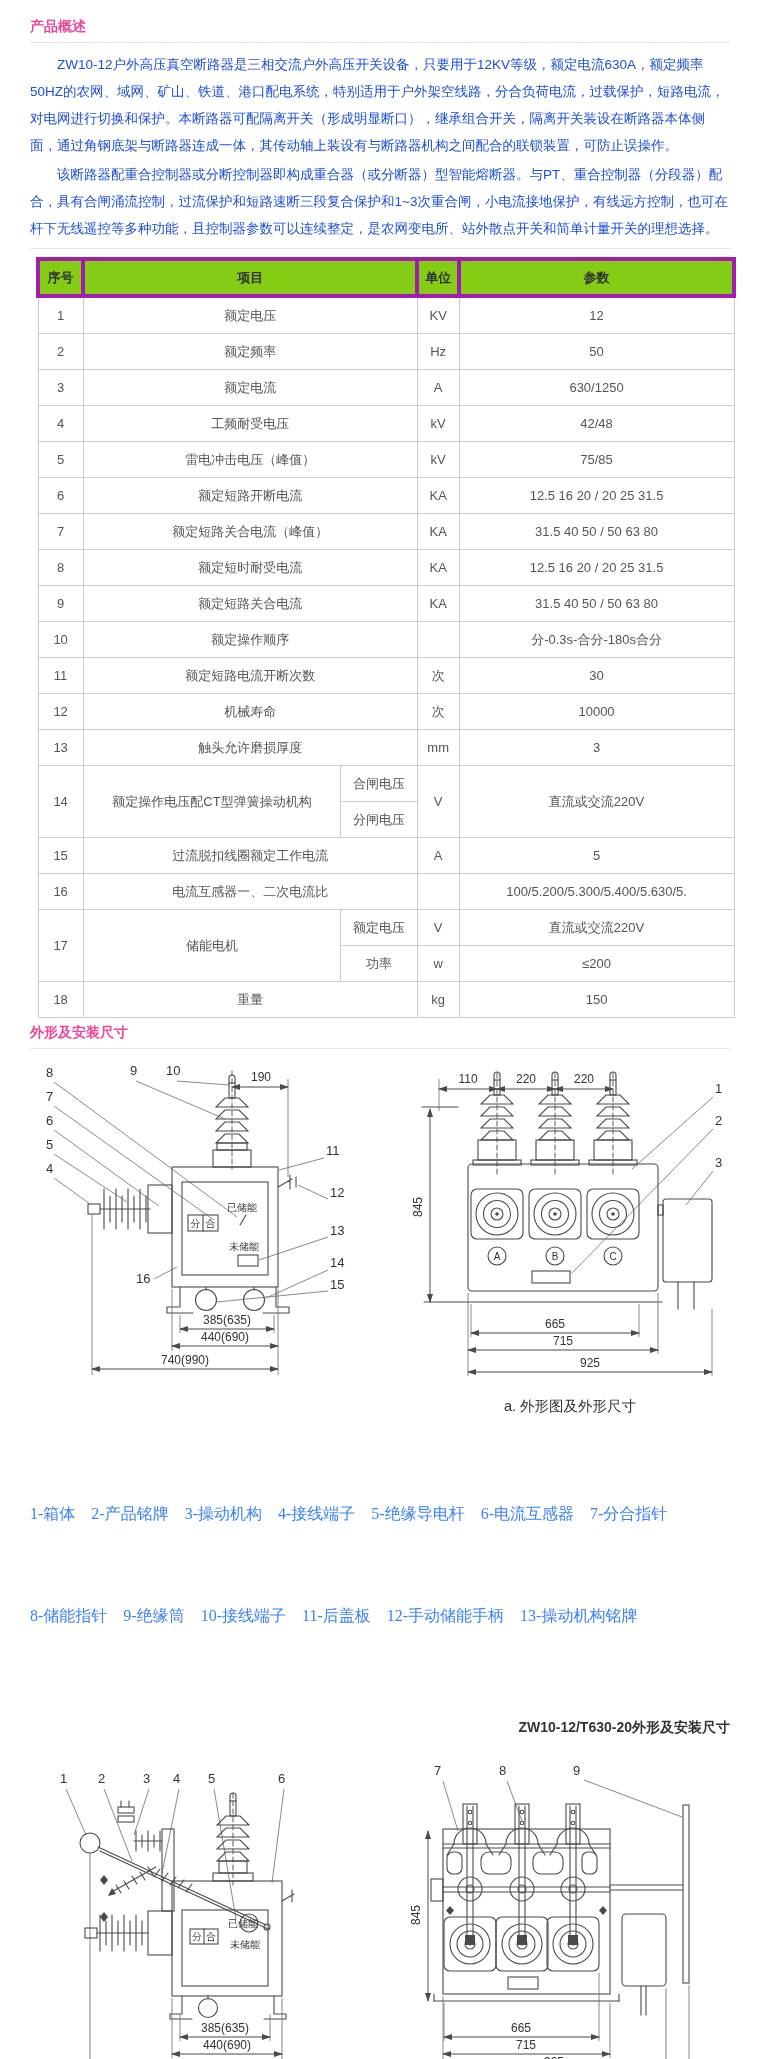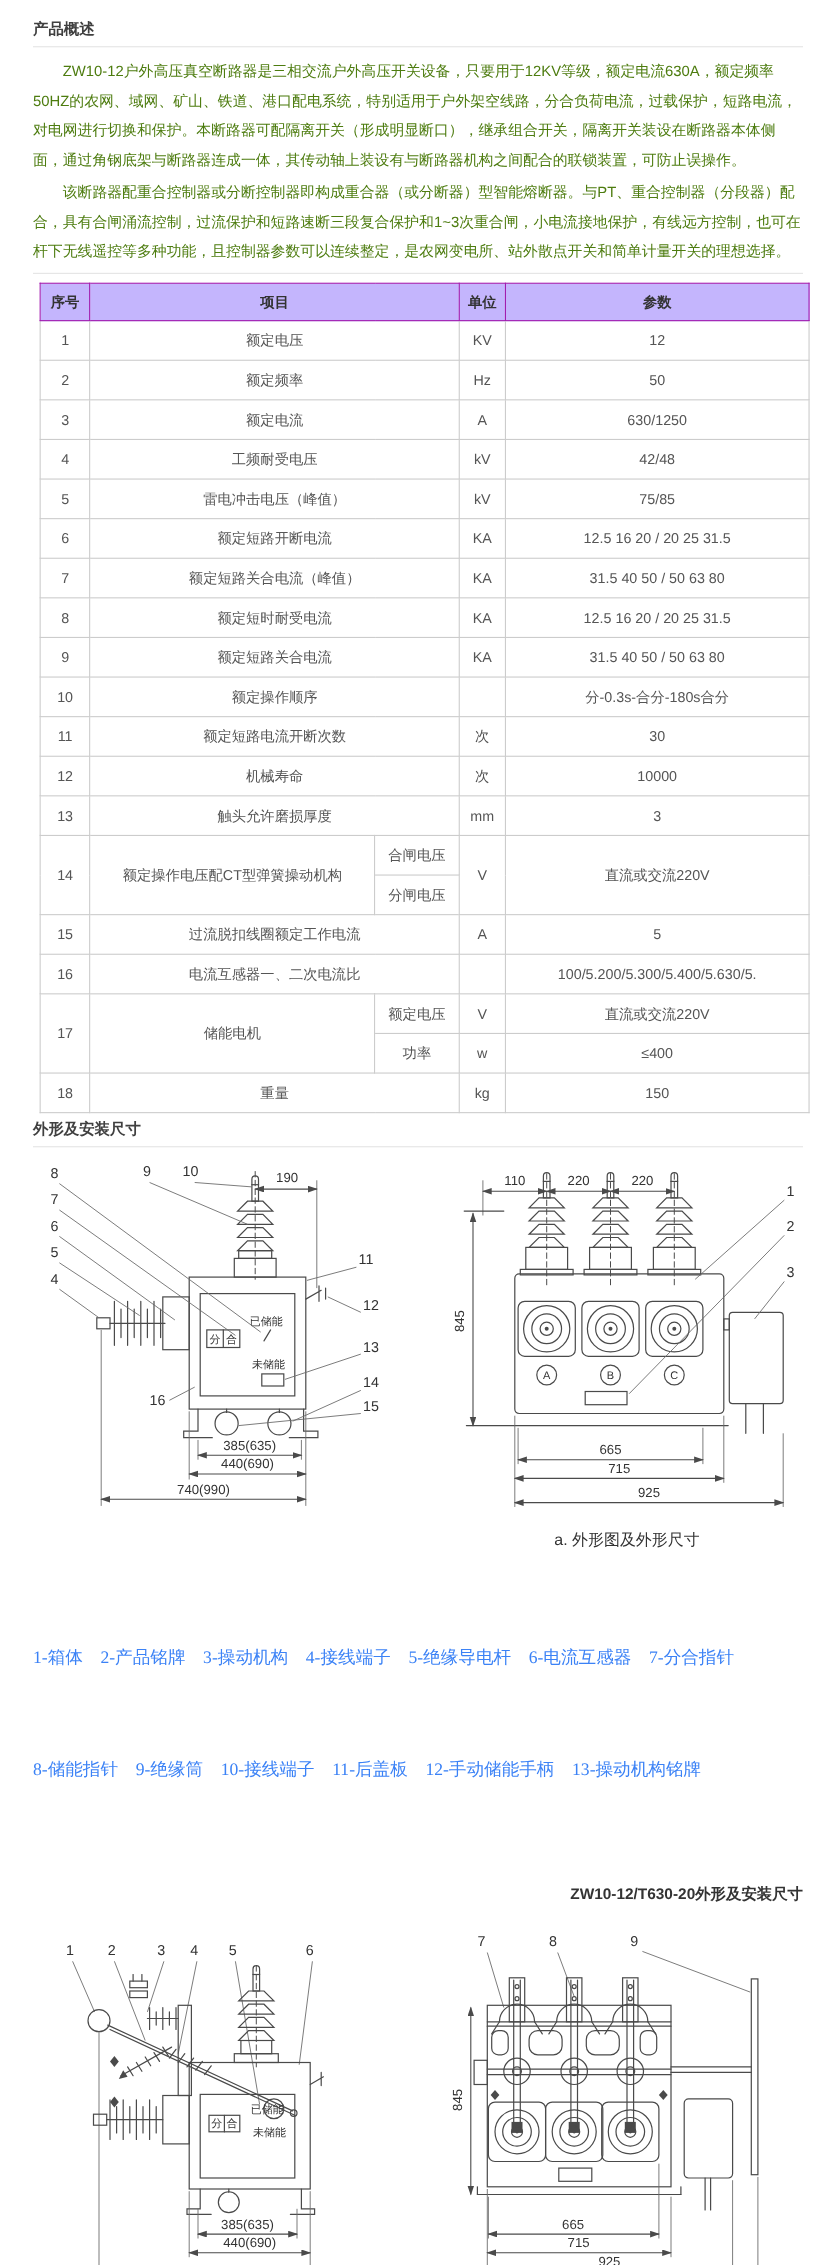--- a/index.html
+++ b/index.html
@@ -1,22 +1,22 @@
 <!DOCTYPE html>
 <html><head>
 <meta charset="utf-8">
 <style>
   html,body{margin:0;padding:0;background:#fff;}
   body{font-family:"Liberation Sans","DejaVu Sans",sans-serif;color:#404040;}
   .page{width:758px;margin:0 auto;background:#fff;padding:10px 28px 22px 30px;box-sizing:border-box;}
-  h2.sec{font-size:14px;font-weight:bold;color:#404040;margin:8px 0 6px;}
+  h2.sec{font-size:14px;font-weight:bold;color:#ec4899;margin:8px 0 6px;}
   .divider{border-bottom:1px solid #e4e4e4;margin:6px 0 8px;}
-  p.body{font-size:13.5px;line-height:27px;text-indent:2em;margin:2px 0;color:#4d7c0f;}
+  p.body{font-size:13.5px;line-height:27px;text-indent:2em;margin:2px 0;color:#1d4ed8;}
   table.tech{border-collapse:collapse;width:700px;margin:8px 0 6px 6px;table-layout:fixed;}
-  table.tech th{background:#c4b5fd;border:1px solid #a21caf;height:31px;font-size:13px;color:#333;font-weight:bold;}
+  table.tech th{background:#84cc16;border:4px solid #a21caf;height:31px;font-size:13px;color:#333;font-weight:bold;}
   table.tech td{border:1px solid #cccccc;height:33px;text-align:center;font-size:13px;color:#555;padding:1px 4px;overflow:hidden;}
   svg.fig{display:block;margin:2px auto 0;}
   .ln{fill:none;stroke:#4a4a4a;stroke-width:1.1;stroke-linecap:round;}
   .ext{fill:none;stroke:#6a6a6a;stroke-width:0.8;}
   .dimln{fill:none;stroke:#4a4a4a;stroke-width:1;}
   .dash{stroke-dasharray:5 3;stroke-width:0.9;}
   .blk{fill:#4a4a4a;stroke:none;}
   svg text{fill:#333;font-family:"Liberation Sans","DejaVu Sans",sans-serif;}
   text.num{font-size:13px;}
   text.dim{font-size:12px;}
@@ -156,21 +156,21 @@
     <tr>
       <td rowspan="2">17</td>
       <td rowspan="2">储能电机</td>
       <td>额定电压</td>
       <td>V</td>
       <td>直流或交流220V</td>
     </tr>
     <tr>
       <td>功率</td>
       <td>w</td>
-      <td>≤400</td>
+      <td>≤200</td>
     </tr>
     <tr>
           <td>18</td>
           <td colspan="2">重量</td>
           <td>kg</td>
           <td>150</td>
         </tr>
   </tbody>
     </table>
 

